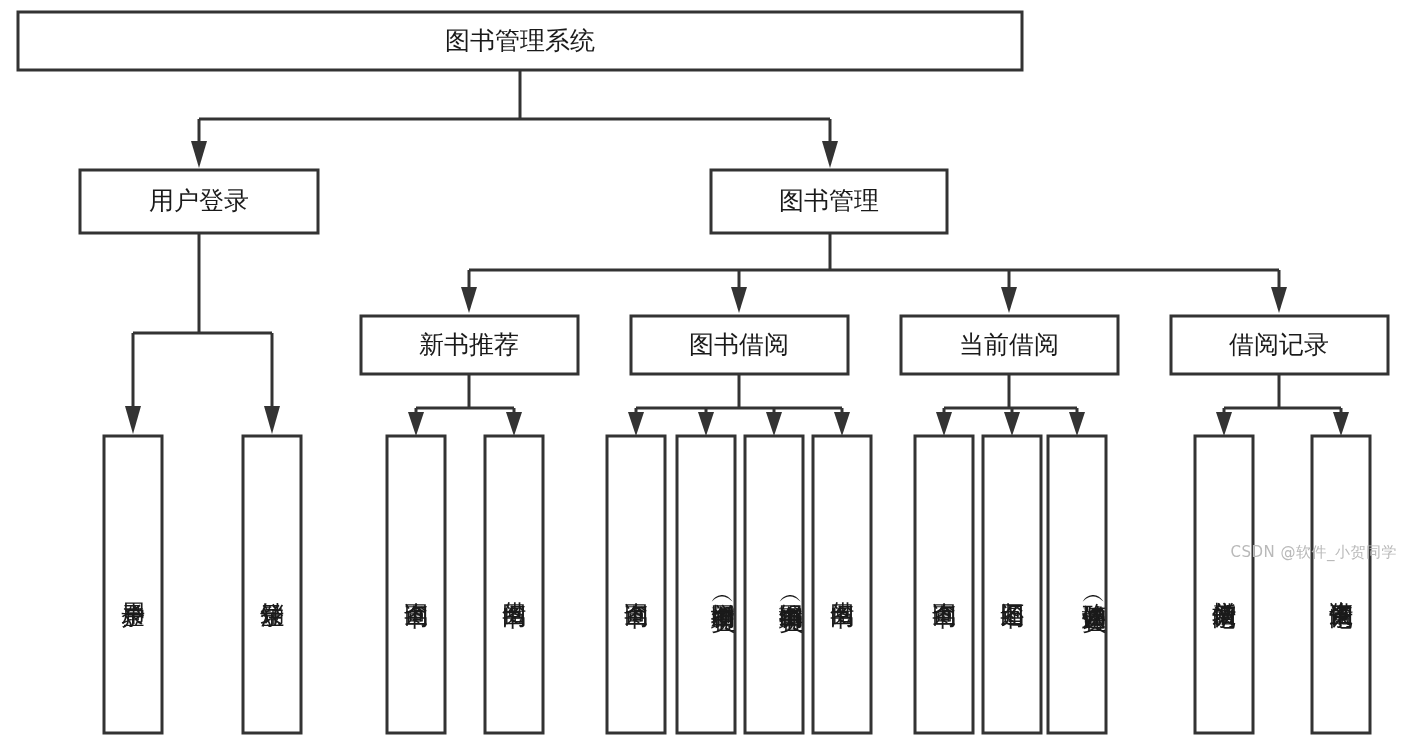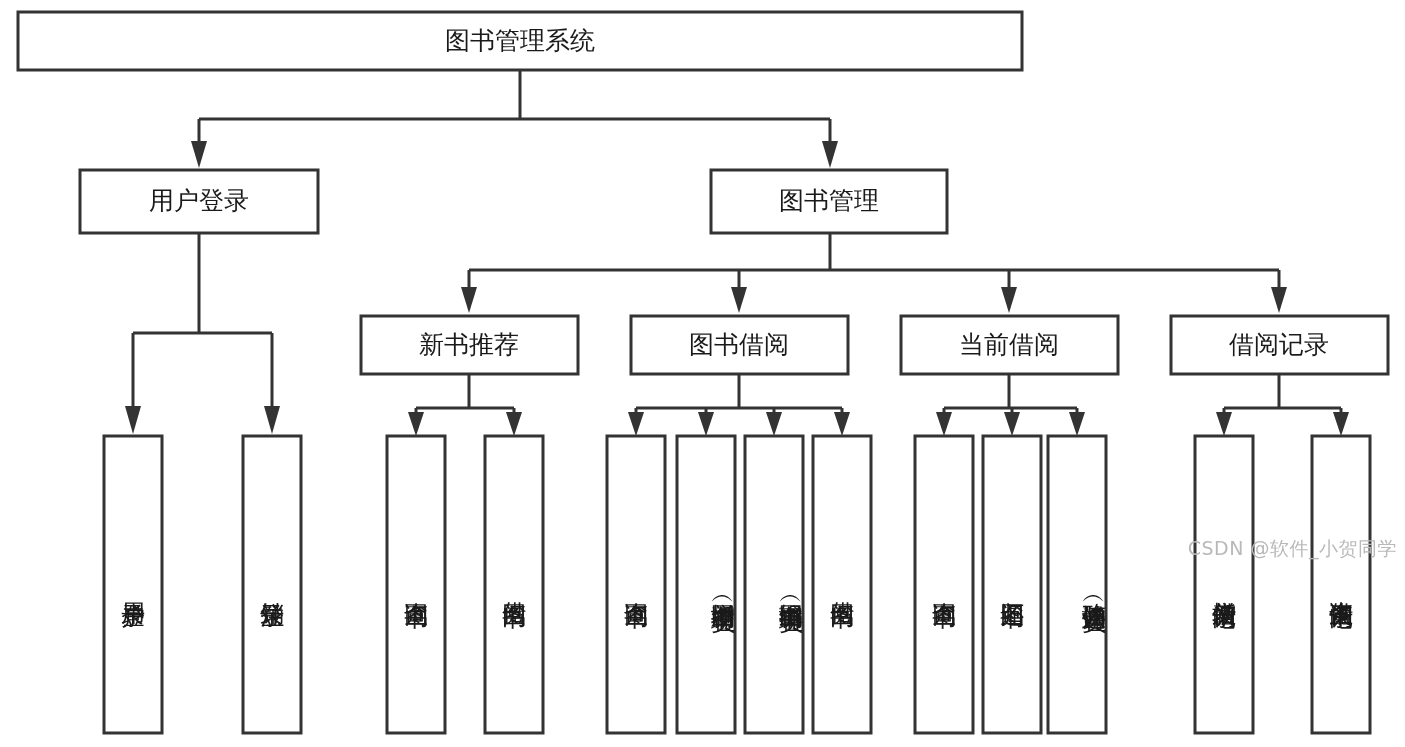--- a/index.html
+++ b/index.html
@@ -67,21 +67,21 @@
     justify-content: center;
   }
   .vlabel.centered {
     align-items: center;
   }
   .watermark {
     position: absolute;
     right: 8px;
     bottom: 4px;
     font-family: "DejaVu Sans", "Liberation Sans", sans-serif;
-    font-size: 19px;
+    font-size: 15px;
     color: #b9b9b9;
     letter-spacing: 0.5px;
     white-space: nowrap;
   }
 </style>
 </head>
 <body>
 
 <div id="diagram-root">
 

